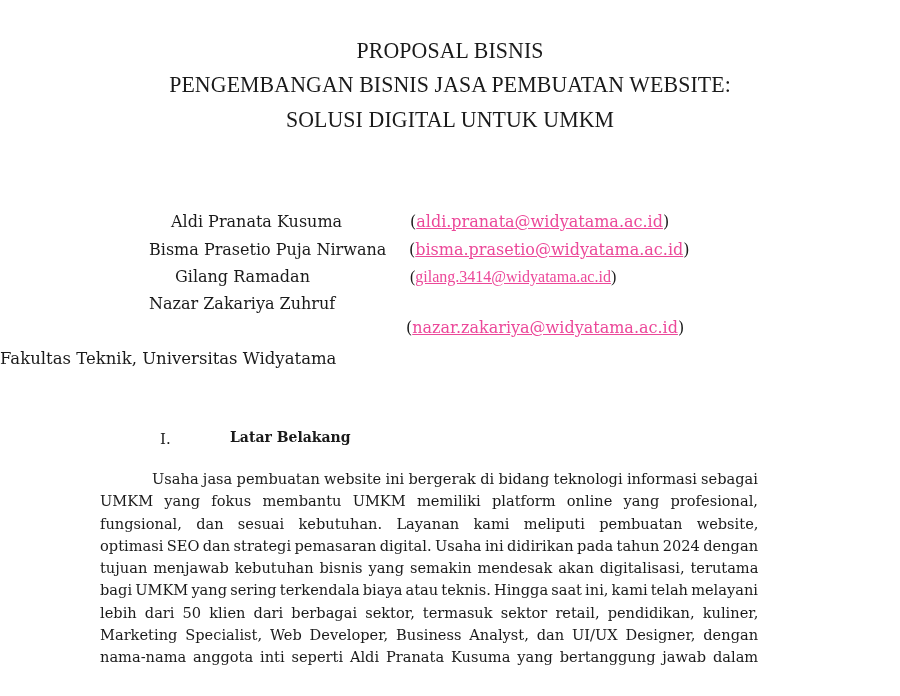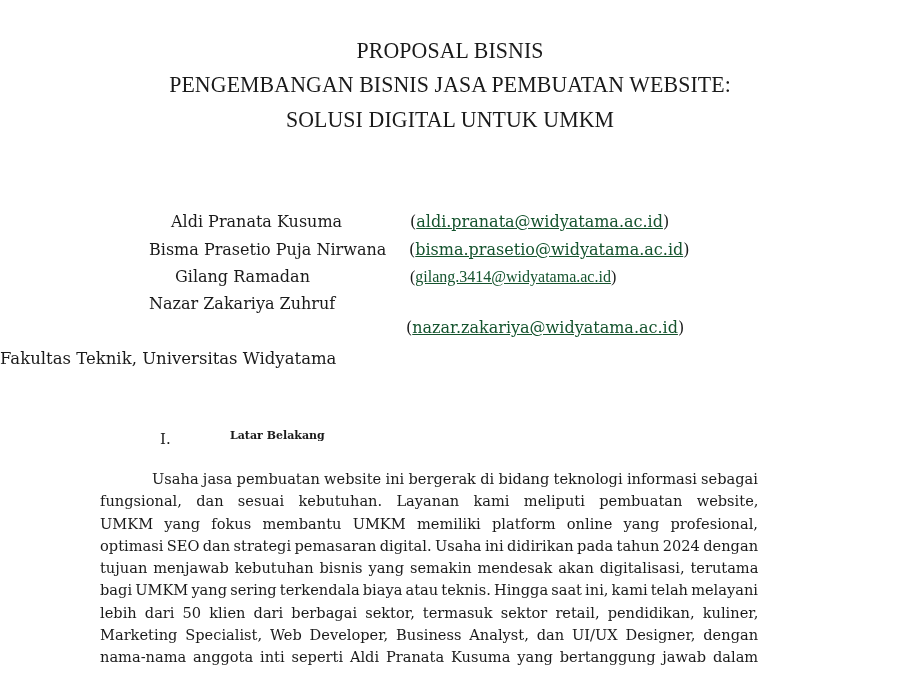--- a/index.html
+++ b/index.html
@@ -16,31 +16,31 @@
   }
   .t1 { top: 37px; }
   .t2 { top: 71px; }
   .t3 { top: 106px; }
 
   .author {
     position: absolute; font-size: 16px; line-height: 20px; white-space: nowrap;
   }
   .author .name { position: absolute; white-space: nowrap; }
   .author .email { position: absolute; white-space: nowrap; }
-  .author a { color: #14532d; text-decoration: underline; }
+  .author a { color: #ec4899; text-decoration: underline; }
 
   .faculty {
     position: absolute; top: 349px; left: 0; width: 858px; text-align: left;
     font-size: 16.5px;
   }
   .section-num {
     position: absolute; top: 430px; left: 160px; font-size: 15px;
   }
   .section-title {
-    position: absolute; top: 429px; left: 230px; font-size: 11px; font-weight: bold;
+    position: absolute; top: 429px; left: 230px; font-size: 14px; font-weight: bold;
   }
   .para {
     position: absolute; top: 468px; left: 100px; width: 658px;
     font-size: 14.6px; line-height: 22.3px;
   }
   .para .line {
     display: block; white-space: nowrap; height: 22.3px;
     text-align: justify; text-align-last: justify;
   }
   .para .line.first { text-indent: 52px; }
@@ -73,22 +73,22 @@
     </div>
   </div>
 
   <div class="faculty">Fakultas Teknik, Universitas Widyatama</div>
 
   <div class="section-num">I.</div>
   <div class="section-title">Latar Belakang</div>
 
   <div class="para">
     <span class="line first" style="display: block; text-indent: 0px; word-spacing: -0.4px; padding-left: 52px;">Usaha jasa pembuatan website ini bergerak di bidang teknologi informasi sebagai</span>
+    <span class="line" style="display: block; text-indent: 0px; word-spacing: 6.55556px;">UMKM yang fokus membantu UMKM memiliki platform online yang profesional,</span>
     <span class="line" style="display: block; text-indent: 0px; word-spacing: 9.625px;">fungsional, dan sesuai kebutuhan. Layanan kami meliputi pembuatan website,</span>
-    <span class="line" style="display: block; text-indent: 0px; word-spacing: 6.55556px;">UMKM yang fokus membantu UMKM memiliki platform online yang profesional,</span>
     <span class="line" style="display: block; text-indent: 0px; word-spacing: -1.25px;">optimasi SEO dan strategi pemasaran digital. Usaha ini didirikan pada tahun 2024 dengan</span>
     <span class="line" style="display: block; text-indent: 0px; word-spacing: 1.22222px;">tujuan menjawab kebutuhan bisnis yang semakin mendesak akan digitalisasi, terutama</span>
     <span class="line" style="display: block; text-indent: 0px; word-spacing: -1.53846px;">bagi UMKM yang sering terkendala biaya atau teknis. Hingga saat ini, kami telah melayani</span>
     <span class="line" style="display: block; text-indent: 0px; word-spacing: 3.45455px;">lebih dari 50 klien dari berbagai sektor, termasuk sektor retail, pendidikan, kuliner,</span>
     <span class="line" style="display: block; text-indent: 0px; word-spacing: 3.22222px;">Marketing Specialist, Web Developer, Business Analyst, dan UI/UX Designer, dengan</span>
     <span class="line" style="display: block; text-indent: 0px; word-spacing: 2.2px;">nama-nama anggota inti seperti Aldi Pranata Kusuma yang bertanggung jawab dalam</span>
   </div>
 
 </div>
 

